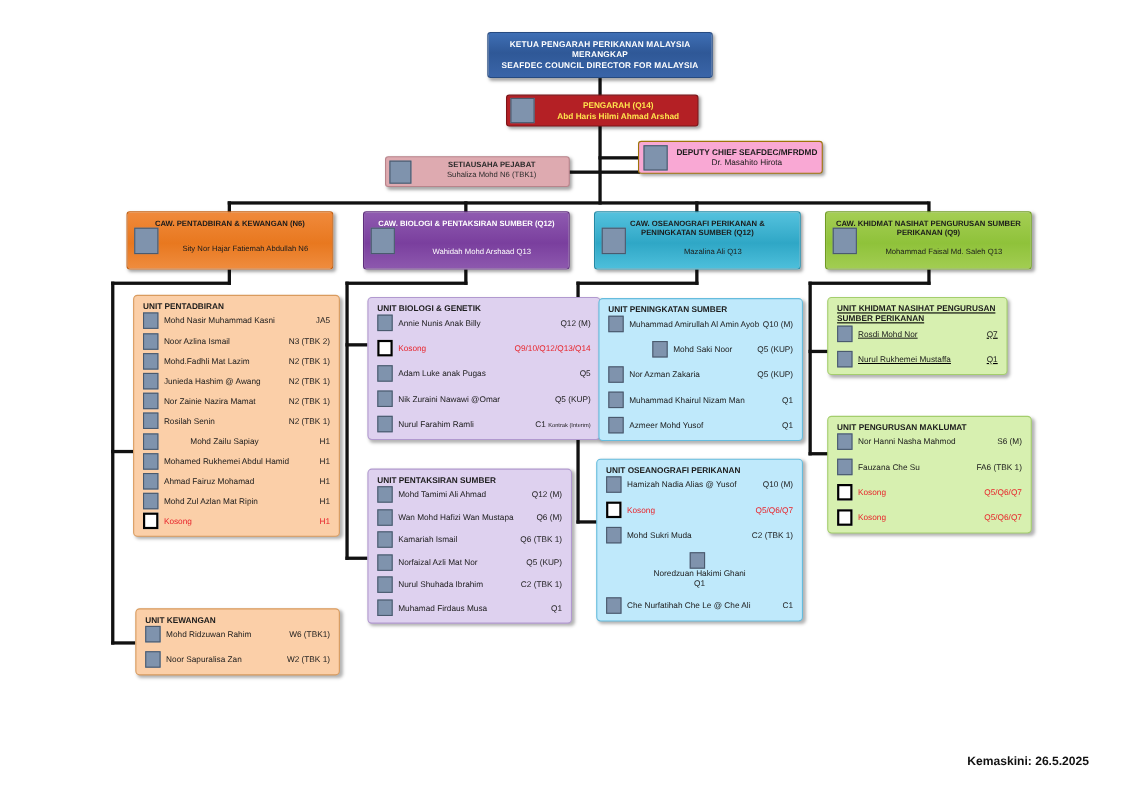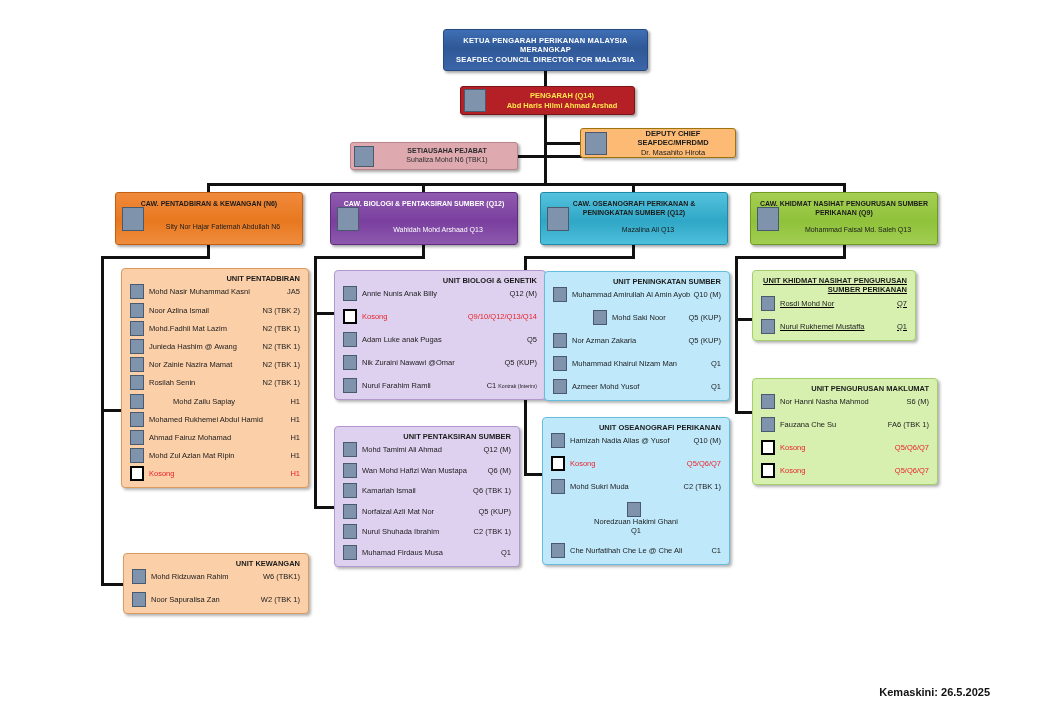--- a/index.html
+++ b/index.html
@@ -48,22 +48,22 @@
   
   .n-setia {
     left: 350px; top: 142px; width: 168px; height: 28px;
     background: #deaab0; border: 1px solid #b8848b;
     color: #2b2b2b; font-size: 7px;
   }
   .n-setia .photo { width: 20px; height: 21px; margin: 0 3px; }
 
   
   .n-deputy {
-    left: 580px; top: 128px; width: 156px; height: 30px;
-    background: #fdba74; border: 1px solid #9d7409;
+    left: 580px; top: 128px; width: 168px; height: 30px;
+    background: #f9a8d4; border: 1px solid #9d7409;
     color: #1c1c1c; font-size: 7.5px;
   }
   .n-deputy .photo { width: 22px; height: 23px; margin: 0 4px; }
 
   
   .caw {
     position: absolute; height: 53px;
     border-radius: 3px; box-shadow: 2px 2px 3px rgba(0,0,0,.35);
     color: #1b1b1b; font-size: 7px;
     display: flex; align-items: center;
@@ -88,21 +88,21 @@
            border: 1px solid #6f9b22; }
 
   
   .unit {
     position: absolute;
     border-radius: 4px;
     box-shadow: 2px 2px 3px rgba(0,0,0,.3);
     padding: 5px 8px 6px 8px;
   }
   .unit .utitle {
-    text-align: right; font-weight: bold; font-size: 7.5px;
+    text-align: left; font-weight: bold; font-size: 7.5px;
     color: #1b1b1b; line-height: 1.25; margin-bottom: 1px;
   }
   .row {
     display: flex; align-items: center;
     font-size: 7.5px; color: #1c1c1c;
   }
   .row .photo { width: 14px; height: 15px; margin-right: 5px; flex: none; }
   .row .ph-empty {
     width: 14px; height: 15px; margin-right: 5px; flex: none;
     background: #ffffff; border: 2px solid #000000;

